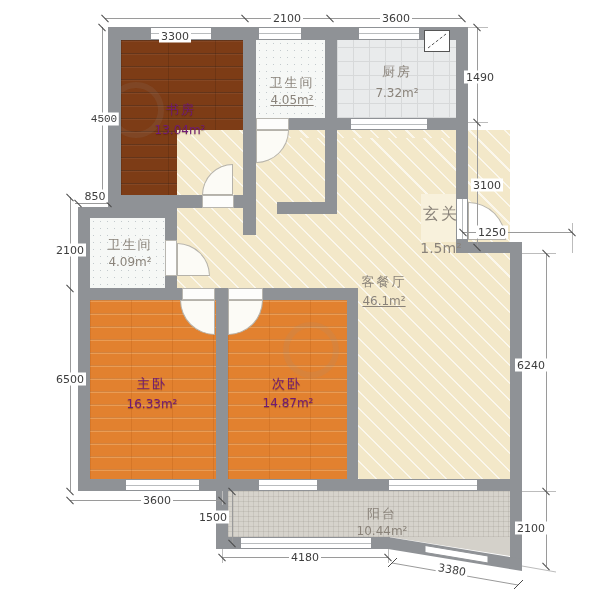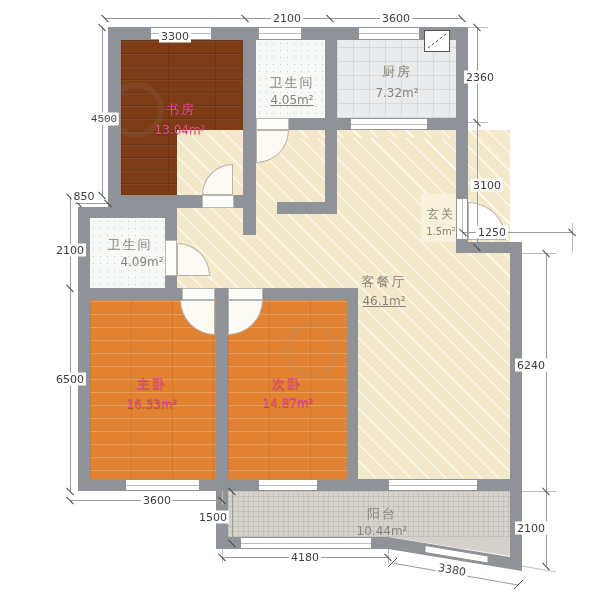--- a/index.html
+++ b/index.html
@@ -34,21 +34,21 @@
        background-position:center;background-repeat:no-repeat;}
   .winv{background:#ffffff;border:1px solid #8f9296;box-sizing:border-box;
        background-image:linear-gradient(#b9bcbe,#b9bcbe);background-size:1px 100%;
        background-position:center;background-repeat:no-repeat;}
   .open{background:#fdfdfc;border:1px solid #b8b6b0;box-sizing:border-box;}
   .door{background:#fcfbf6;border:1px solid #b5b2aa;box-sizing:border-box;}
   
   .rname{position:absolute;transform:translate(-50%,-50%);font-size:13px;color:#8a837a;
          letter-spacing:2px;white-space:nowrap;}
   .rarea{position:absolute;transform:translate(-50%,-50%);font-size:12px;color:#8a837a;white-space:nowrap;}
-  .lt{color:#ec4899;text-shadow:0 1px 1px rgba(70,25,0,.4);}
+  .lt{color:#701a75;text-shadow:0 1px 1px rgba(70,25,0,.4);}
   
   .dline{position:absolute;background:#9a9a9a;}
   .dlab{position:absolute;transform:translate(-50%,-50%);font-size:11px;color:#3d3d3d;
         background:#ffffff;padding:0 2px;white-space:nowrap;line-height:13px;}
   .tk{position:absolute;width:10px;height:1px;background:#4a4a4a;transform:rotate(45deg);}
   .ext{position:absolute;background:#bcbcbc;}
   .wm{position:absolute;border:6px solid rgba(150,150,150,.12);border-radius:50%;}
 </style>
 </head>
 <body>
@@ -123,24 +123,24 @@
     <line x1="514" y1="589" x2="523" y2="580" stroke="#4a4a4a" stroke-width="1"></line>
     <line x1="522" y1="566" x2="556" y2="572" stroke="#bcbcbc" stroke-width="1"></line>
   </svg>
 
   <div class="rname lt" style="left:181px;top:110px;">书房</div>
   <div class="rarea lt" style="left:180px;top:130px;">13.04m²</div>
   <div class="rname" style="left:292px;top:83px;">卫生间</div>
   <div class="rarea" style="left:292px;top:100px;text-decoration:underline;">4.05m²</div>
   <div class="rname" style="left:397px;top:72px;">厨房</div>
   <div class="rarea" style="left:397px;top:93px;">7.32m²</div>
-  <div class="rname" style="left:441px;top:214px;font-size:12px;">玄关</div>
-  <div class="rarea" style="left:441px;top:231px;font-size:10px;">1.5m²</div>
+  <div class="rname" style="left:441px;top:214px;font-size:16px;">玄关</div>
+  <div class="rarea" style="left:441px;top:248px;font-size:14px;">1.5m²</div>
   <div class="rname" style="left:130px;top:245px;">卫生间</div>
-  <div class="rarea" style="left:142px;top:262px;">4.09m²</div>
+  <div class="rarea" style="left:130px;top:262px;">4.09m²</div>
   <div class="rname" style="left:384px;top:282px;">客餐厅</div>
   <div class="rarea" style="left:384px;top:301px;text-decoration:underline;">46.1m²</div>
   <div class="rname lt" style="left:152px;top:384px;">主卧</div>
   <div class="rarea lt" style="left:152px;top:404px;">16.33m²</div>
   <div class="rname lt" style="left:287px;top:384px;text-align:right;">次卧</div>
   <div class="rarea lt" style="left:288px;top:403px;">14.87m²</div>
   <div class="rname" style="left:382px;top:514px;">阳台</div>
   <div class="rarea" style="left:382px;top:531px;">10.44m²</div>
 
   <div class="dline" style="left:105px;top:18px;width:357px;height:1px;"></div>
@@ -186,24 +186,24 @@
   <div class="tk" style="left:217px;top:500px;"></div>
   <div class="tk" style="left:227px;top:491px;"></div>
   <div class="tk" style="left:227px;top:543px;"></div>
   <div class="tk" style="left:217px;top:557px;"></div>
   <div class="tk" style="left:383px;top:557px;"></div>
 
   <div class="dlab" style="left:175px;top:36px;">3300</div>
   <div class="dlab" style="left:287px;top:18px;">2100</div>
   <div class="dlab" style="left:396px;top:18px;">3600</div>
   <div class="dlab" style="left:104px;top:119px;font-family:Liberation Mono, monospace;">4500</div>
-  <div class="dlab" style="left:84px;top:196px;">850</div>
+  <div class="dlab" style="left:95px;top:196px;">850</div>
   <div class="dlab" style="left:70px;top:250px;">2100</div>
   <div class="dlab" style="left:70px;top:379px;">6500</div>
-  <div class="dlab" style="left:480px;top:77px;">2360</div>
+  <div class="dlab" style="left:480px;top:77px;">1490</div>
   <div class="dlab" style="left:487px;top:185px;">3100</div>
   <div class="dlab" style="left:492px;top:232px;text-align:right;">1250</div>
   <div class="dlab" style="left:531px;top:365px;">6240</div>
   <div class="dlab" style="left:531px;top:528px;">2100</div>
   <div class="dlab" style="left:157px;top:500px;">3600</div>
   <div class="dlab" style="left:213px;top:517px;">1500</div>
   <div class="dlab" style="left:305px;top:557px;">4180</div>
   <div class="dlab" style="left:452px;top:570px;transform:translate(-50%,-50%) rotate(10deg);">3380</div>
 
 </div>

